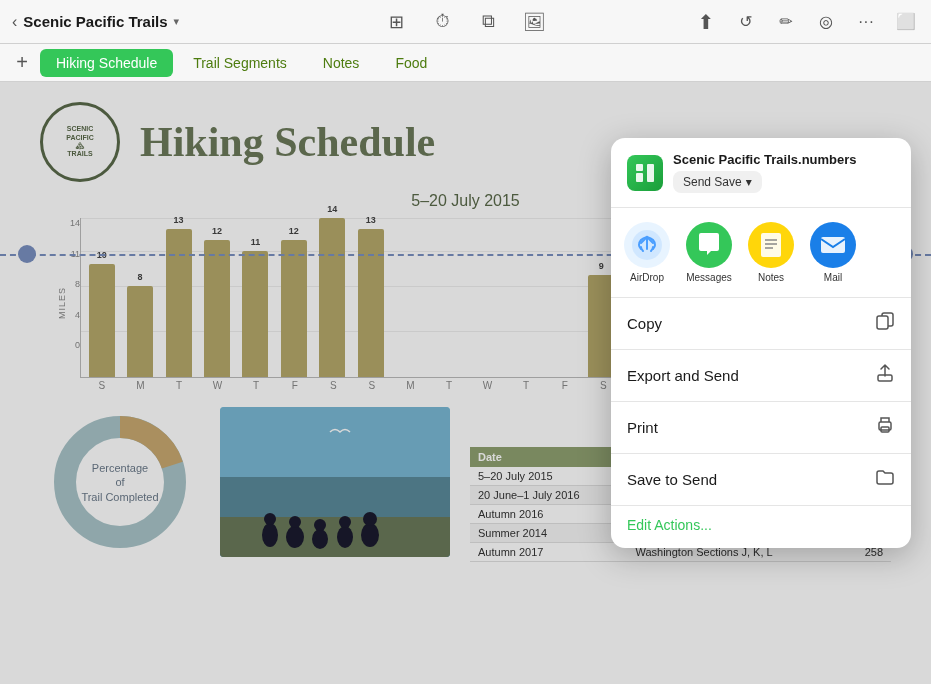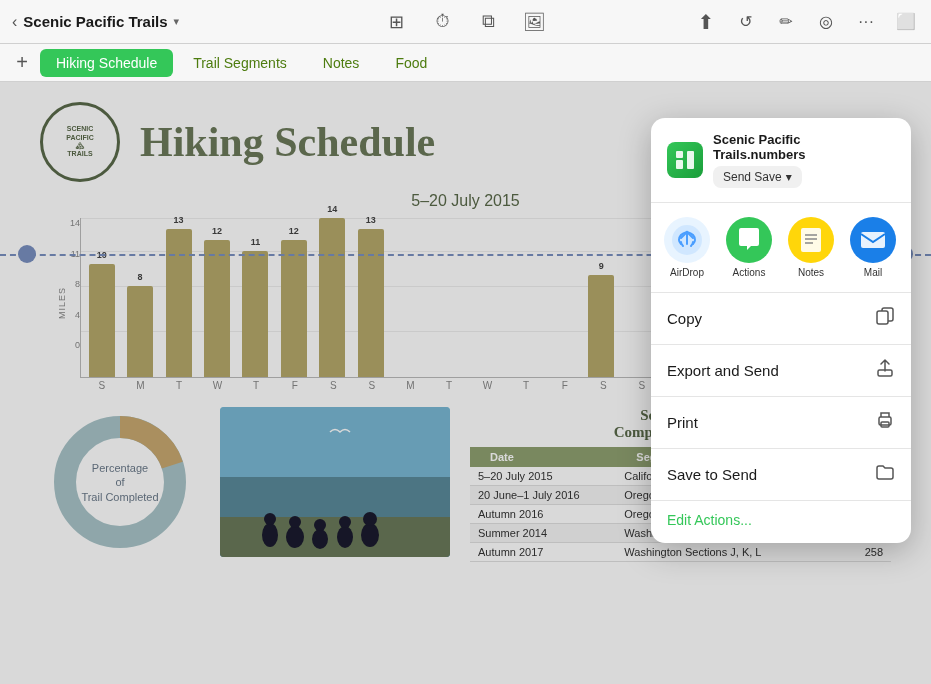--- a/index.html
+++ b/index.html
@@ -231,21 +231,21 @@
       font-family: Georgia, serif;
     }
     .schedule-table {
       width: 100%;
       border-collapse: collapse;
       font-size: 11px;
     }
     .schedule-table th {
       background: #8fa070;
       color: white;
-      padding: 4px 20px;
+      padding: 4px 8px;
       text-align: left;
       font-weight: 600;
     }
     .schedule-table th:last-child {
       text-align: right;
     }
     .schedule-table td {
       padding: 3px 8px;
       border-bottom: 1px solid #e0e0e0;
       color: #333;
@@ -261,23 +261,23 @@
     .overlay {
       position: absolute;
       top: 0; left: 0; right: 0; bottom: 0;
       background: rgba(0,0,0,0.15);
       z-index: 5;
     }
 
     
     .share-popup {
       position: absolute;
-      top: 36px;
+      top: 56px;
       right: 20px;
-      width: 260px;
+      width: 300px;
       background: white;
       border-radius: 14px;
       box-shadow: 0 8px 32px rgba(0,0,0,0.25);
       z-index: 10;
       overflow: hidden;
     }
 
     
     .popup-header {
       display: flex;
@@ -684,21 +684,21 @@
           </svg>
         </div>
         <span class="share-app-label">AirDrop</span>
       </div>
       <div class="share-app-item">
         <div class="share-app-icon" style="background:#34c759;">
           <svg width="32" height="32" viewBox="0 0 32 32">
             <path d="M6 6 Q6 4 8 4 L24 4 Q26 4 26 6 L26 20 Q26 22 24 22 L18 22 L14 26 L14 22 L8 22 Q6 22 6 20 Z" fill="white"></path>
           </svg>
         </div>
-        <span class="share-app-label">Actions</span>
+        <span class="share-app-label">Messages</span>
       </div>
       <div class="share-app-item">
         <div class="share-app-icon" style="background:#ffd60a;">
           <svg width="32" height="32" viewBox="0 0 32 32">
             <rect x="6" y="4" width="20" height="24" rx="2" fill="white" opacity="0.9"></rect>
             <line x1="10" y1="11" x2="22" y2="11" stroke="#888" stroke-width="1.5"></line>
             <line x1="10" y1="15" x2="22" y2="15" stroke="#888" stroke-width="1.5"></line>
             <line x1="10" y1="19" x2="18" y2="19" stroke="#888" stroke-width="1.5"></line>
           </svg>
         </div>

